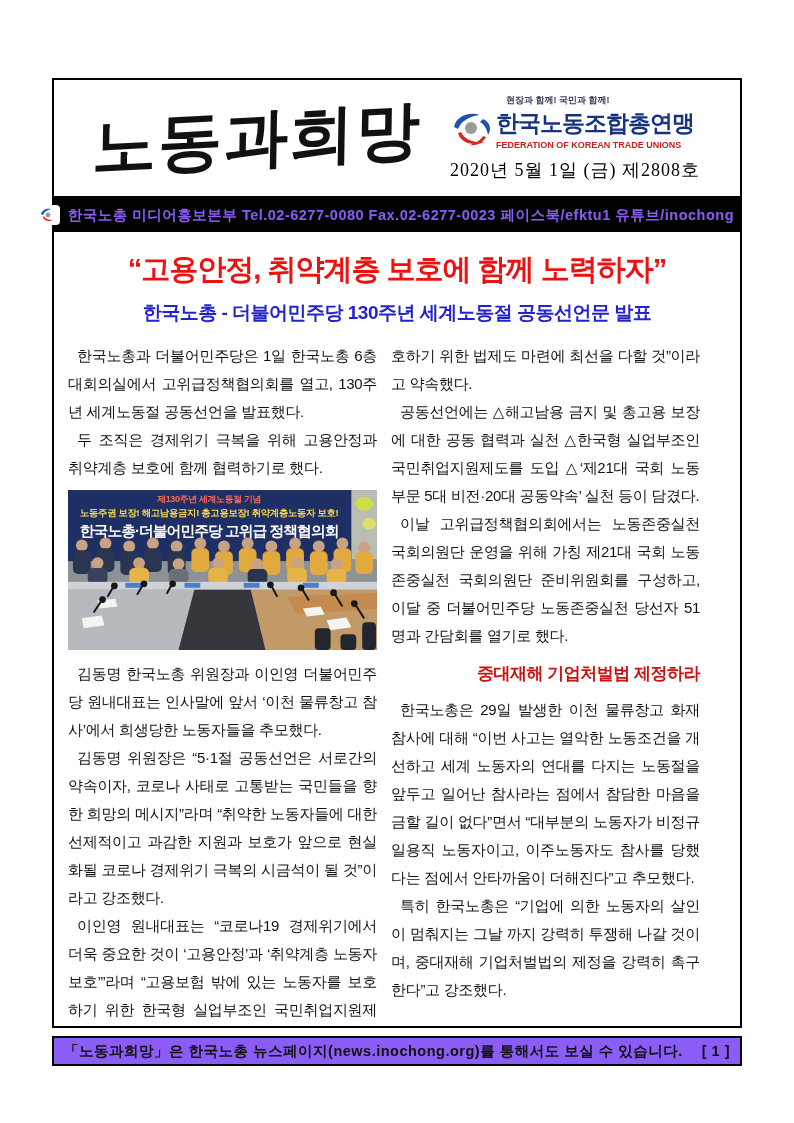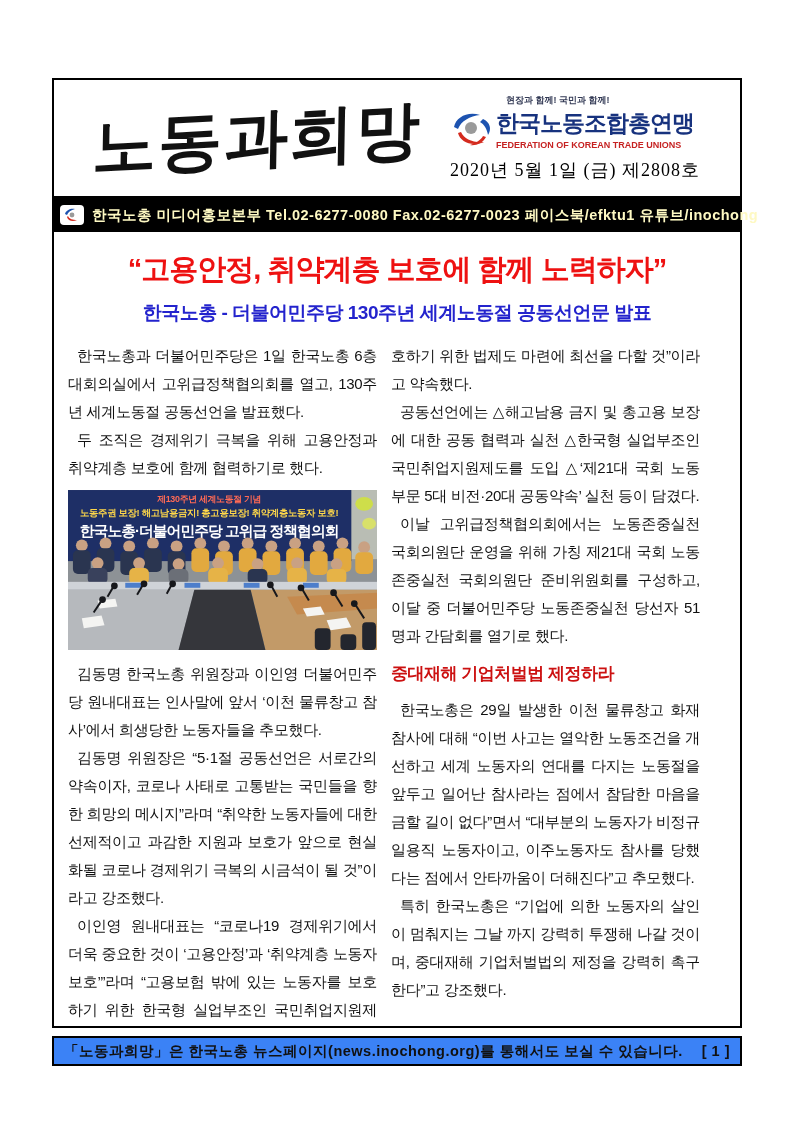--- a/index.html
+++ b/index.html
@@ -25,43 +25,43 @@
   .org-mark{width:44px;height:40px;flex:0 0 auto;}
   .org-names{margin-left:2px;}
   .org-name-ko{font-size:23px;font-weight:900;color:#17327e;letter-spacing:-1px;white-space:nowrap;}
   .org-name-en{font-size:9px;font-weight:bold;color:#c62222;letter-spacing:0px;white-space:nowrap;margin-top:1px;}
   .issue-date{
     font-family:"Liberation Serif","DejaVu Serif",serif;
     font-size:18px;color:#000;margin-top:8px;white-space:nowrap;letter-spacing:1px;
   }
   
   .media-bar{
-    background:#000;color:#fef9c3;height:34px;display:flex;align-items:center;
-    padding:0 8px;box-sizing:border-box;
+    background:#000;color:#8b5cf6;height:34px;display:flex;align-items:center;
+    padding:0 8px;box-sizing:border-box;justify-content:flex-end;
   }
   .media-logo{width:24px;height:20px;background:#fff;border-radius:4px;margin-right:8px;
     display:flex;align-items:center;justify-content:center;flex:0 0 auto;}
   .media-text{font-size:14.5px;letter-spacing:0.5px;white-space:nowrap;font-weight:bold;}
   
   .article-box{border:2px solid #000;border-top:none;box-sizing:border-box;
     padding:16px 14px 10px 14px;height:796px;overflow:hidden;background:#fff;}
   .headline{color:#ee1111;font-weight:900;font-size:29px;text-align:center;
     letter-spacing:-1px;white-space:nowrap;margin:2px 0 10px 0;}
   .subheadline{color:#2323cd;font-weight:900;font-size:19px;text-align:center;
     letter-spacing:-0.5px;white-space:nowrap;margin-bottom:16px;}
   .columns{display:flex;gap:14px;}
   .col{width:309px;font-size:15px;line-height:28px;text-align:justify;
     letter-spacing:-0.3px;word-break:break-all;}
   .col p{margin:0;text-indent:0.6em;}
   .photo-wrap{margin:8px 0 10px 0;line-height:0;}
-  .red-subheading{color:#cc1111;font-weight:900;font-size:17px;text-align:left;
+  .red-subheading{color:#cc1111;font-weight:900;font-size:17px;text-align:right;
     text-indent:0 !important;margin:10px 0 8px 0 !important;letter-spacing:-0.5px;}
   
   .footer-bar{
-    margin-top:8px;border:2px solid #000;background:#3b82f6;height:30px;
+    margin-top:8px;border:2px solid #000;background:#8b5cf6;height:30px;
     display:flex;align-items:center;justify-content:space-between;
     padding:0 10px;box-sizing:border-box;font-size:14.5px;font-weight:bold;letter-spacing:0.5px;
     white-space:nowrap;
   }
 </style>
 </head>
 <body>
 
 <div class="page">
 

